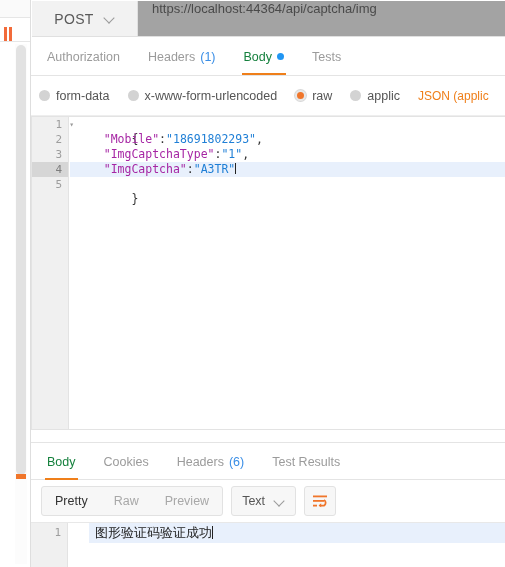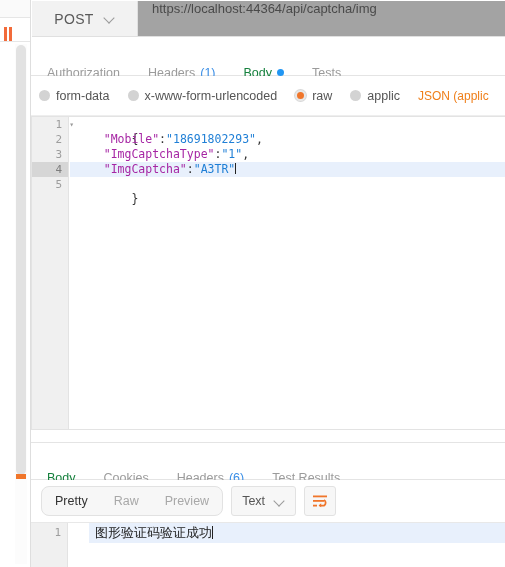--- a/index.html
+++ b/index.html
@@ -159,21 +159,20 @@
     position: relative;
     height: 37px;
     display: flex;
     align-items: center;
     gap: 5px;
     padding: 0 14px;
     font-size: 12.5px;
     color: #9b9b9b;
     cursor: pointer;
     white-space: nowrap;
-    margin-top: 16px;
   }
   .tab.active { color: #15803d; }
   .tab.active::after {
     content: "";
     position: absolute;
     left: 12px; right: 12px; bottom: 0;
     height: 2.5px;
     background: #ef7f1a;
   }
   .tab-count { color: #3a8ee6; }
@@ -326,21 +325,21 @@
     gap: 8px;
     box-sizing: border-box;
     background: #ffffff;
   }
   .seg-group {
     display: flex;
     align-items: center;
     height: 28px;
     background: #f7f7f7;
     border: 1px solid #e2e2e2;
-    border-radius: 8px;
+    border-radius: 3px;
     overflow: hidden;
   }
   .seg {
     height: 28px;
     display: flex;
     align-items: center;
     padding: 0 13px;
     font-size: 12.5px;
     color: #a8a8a8;
     cursor: pointer;

